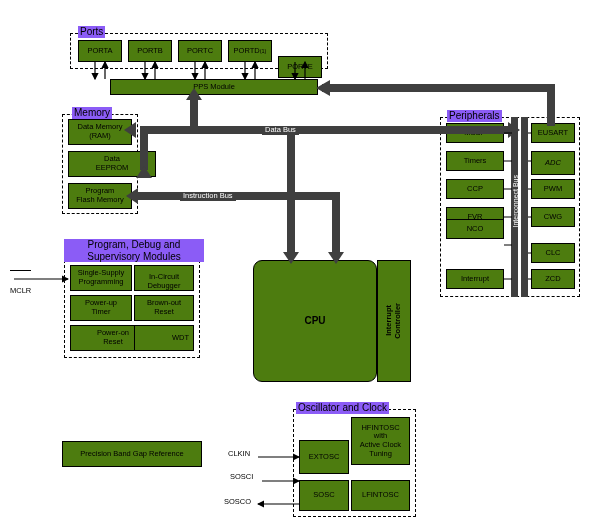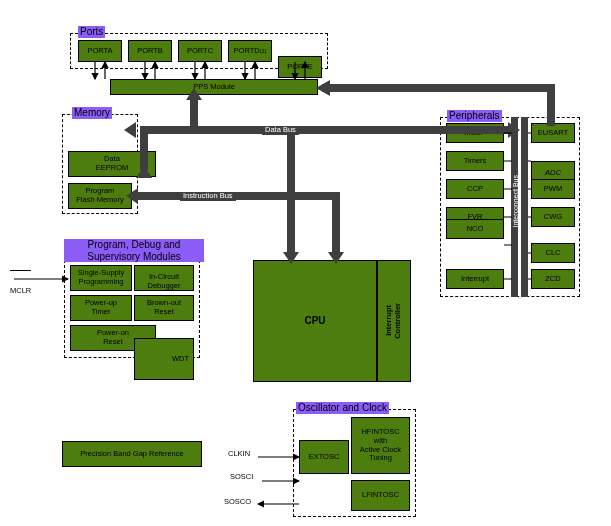--- a/index.html
+++ b/index.html
@@ -73,20 +73,21 @@
     font-size: 7px;
     color: #ffffff;
     writing-mode: vertical-rl;
     transform: rotate(180deg);
     white-space: nowrap;
     background: transparent;
   }
   .cpu {
     font-size: 10px;
     font-weight: bold;
+    border-radius: 9px;
   }
   .vtext {
     writing-mode: vertical-rl;
     transform: rotate(180deg);
     font-size: 7.5px;
     font-weight: bold;
     text-align: center;
   }
   .sup { font-size: 5.5px; vertical-align: super; }
   svg.arrows {
@@ -122,20 +123,24 @@
     <span>PORTE</span>
   </div>
 
   <div class="box" style="left:110px; top:79px; width:208px; height:16px;">
     <span>PPS Module</span>
   </div>
 
   <div class="group" style="left:62px; top:114px; width:76px; height:100px;"></div>
   <div class="grouplabel" style="left:72px; top:107px;">Memory</div>
 
+  <div class="box" style="left:68px; top:119px; width:64px; height:26px; white-space:pre-line;">
+    <span style="white-space:pre-line;">Data Memory
+(RAM)</span>
+  </div>
   <div class="box" style="left:68px; top:151px; width:88px; height:26px; white-space:pre-line;">
     <span style="white-space:pre-line;">Data
 EEPROM</span>
   </div>
   <div class="box" style="left:68px; top:183px; width:64px; height:26px; white-space:pre-line;">
     <span style="white-space:pre-line;">Program
 Flash Memory</span>
   </div>
 
   <div class="group" style="left:440px; top:117px; width:140px; height:180px;"></div>
@@ -156,21 +161,21 @@
   <div class="box" style="left:446px; top:219px; width:58px; height:20px;">
     <span>NCO</span>
   </div>
   <div class="box" style="left:446px; top:269px; width:58px; height:20px;">
     <span>Interrupt</span>
   </div>
 
   <div class="box" style="left:531px; top:123px; width:44px; height:20px;">
     <span>EUSART</span>
   </div>
-  <div class="box" style="left:531px; top:161px; width:44px; height:24px;font-style:italic;">
+  <div class="box" style="left:531px; top:151px; width:44px; height:24px;font-style:italic;">
     <span>ADC</span>
   </div>
   <div class="box" style="left:531px; top:179px; width:44px; height:20px;">
     <span>PWM</span>
   </div>
   <div class="box" style="left:531px; top:207px; width:44px; height:20px;">
     <span>CWG</span>
   </div>
   <div class="box" style="left:531px; top:243px; width:44px; height:20px;">
     <span>CLC</span>
@@ -200,21 +205,21 @@
 Timer</span>
   </div>
   <div class="box" style="left:134px; top:295px; width:60px; height:26px; white-space:pre-line;">
     <span style="white-space:pre-line;">Brown-out
 Reset</span>
   </div>
   <div class="box" style="left:70px; top:325px; width:86px; height:26px; white-space:pre-line;">
     <span style="white-space:pre-line;">Power-on
 Reset</span>
   </div>
-  <div class="box" style="left:134px; top:338px; width:60px; height:42px;padding-left:34px;">
+  <div class="box" style="left:134px; top:325px; width:60px; height:26px;padding-left:34px;">
     <span>WDT</span>
   </div>
 
   <div class="box cpu" style="left:253px; top:260px; width:124px; height:122px;">
     <span>CPU</span>
   </div>
   <div class="box" style="left:377px; top:260px; width:34px; height:122px;">
     <span class="vtext" style="white-space:pre-line;">Interrupt
 Controller</span>
   </div>
@@ -222,25 +227,28 @@
   <div class="box" style="left:62px; top:441px; width:140px; height:26px;">
     <span>Precision Band Gap Reference</span>
   </div>
 
   <div class="group" style="left:293px; top:409px; width:123px; height:108px;"></div>
   <div class="grouplabel" style="left:296px; top:402px;">Oscillator and Clock</div>
 
   <div class="box" style="left:299px; top:440px; width:50px; height:34px;">
     <span>EXTOSC</span>
   </div>
-  <div class="box" style="left:351px; top:417px; width:59px; height:57px; white-space:pre-line;">
+  <div class="box" style="left:351px; top:417px; width:59px; height:48px; white-space:pre-line;">
     <span style="white-space:pre-line;">HFINTOSC
 with
 Active Clock
 Tuning</span>
+  </div>
+  <div class="box" style="left:299px; top:480px; width:50px; height:31px;">
+    <span>SOSC</span>
   </div>
   <div class="box" style="left:351px; top:480px; width:59px; height:31px;">
     <span>LFINTOSC</span>
   </div>
 
   <div class="bar" style="left:140px; top:126px; width:372px; height:8px;"></div>
 
   <div class="bar" style="left:140px; top:126px; width:8px; height:44px;"></div>
 
   <div class="bar" style="left:287px; top:126px; width:8px; height:130px;"></div>

